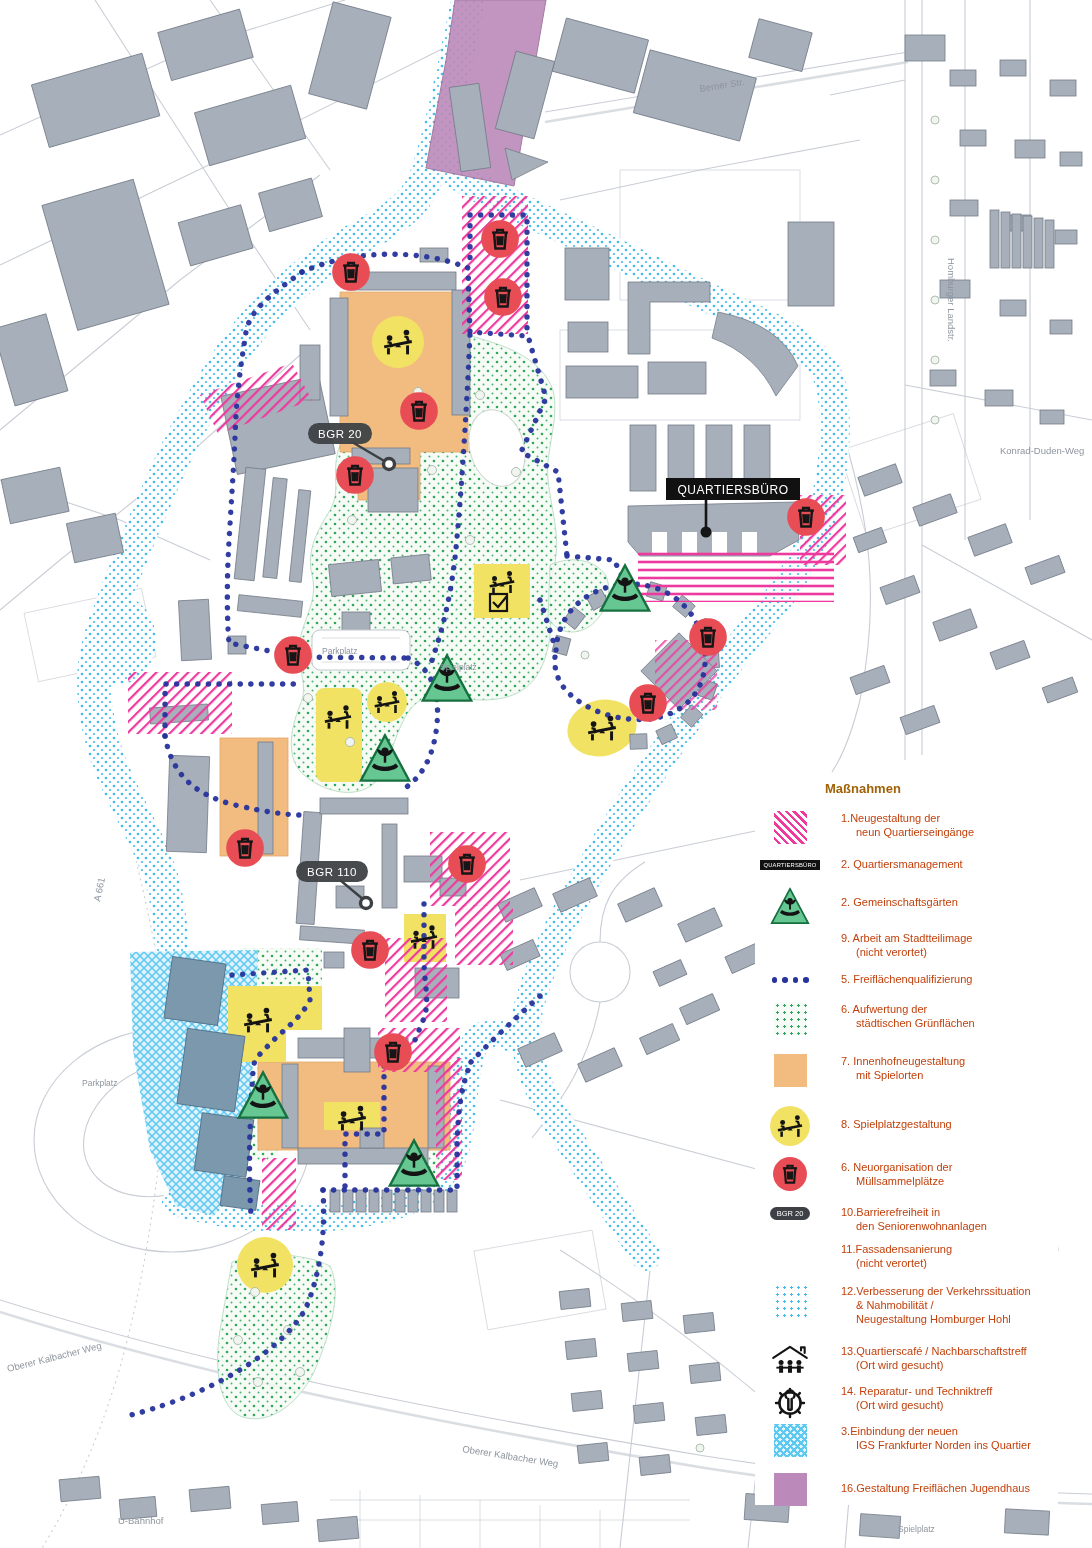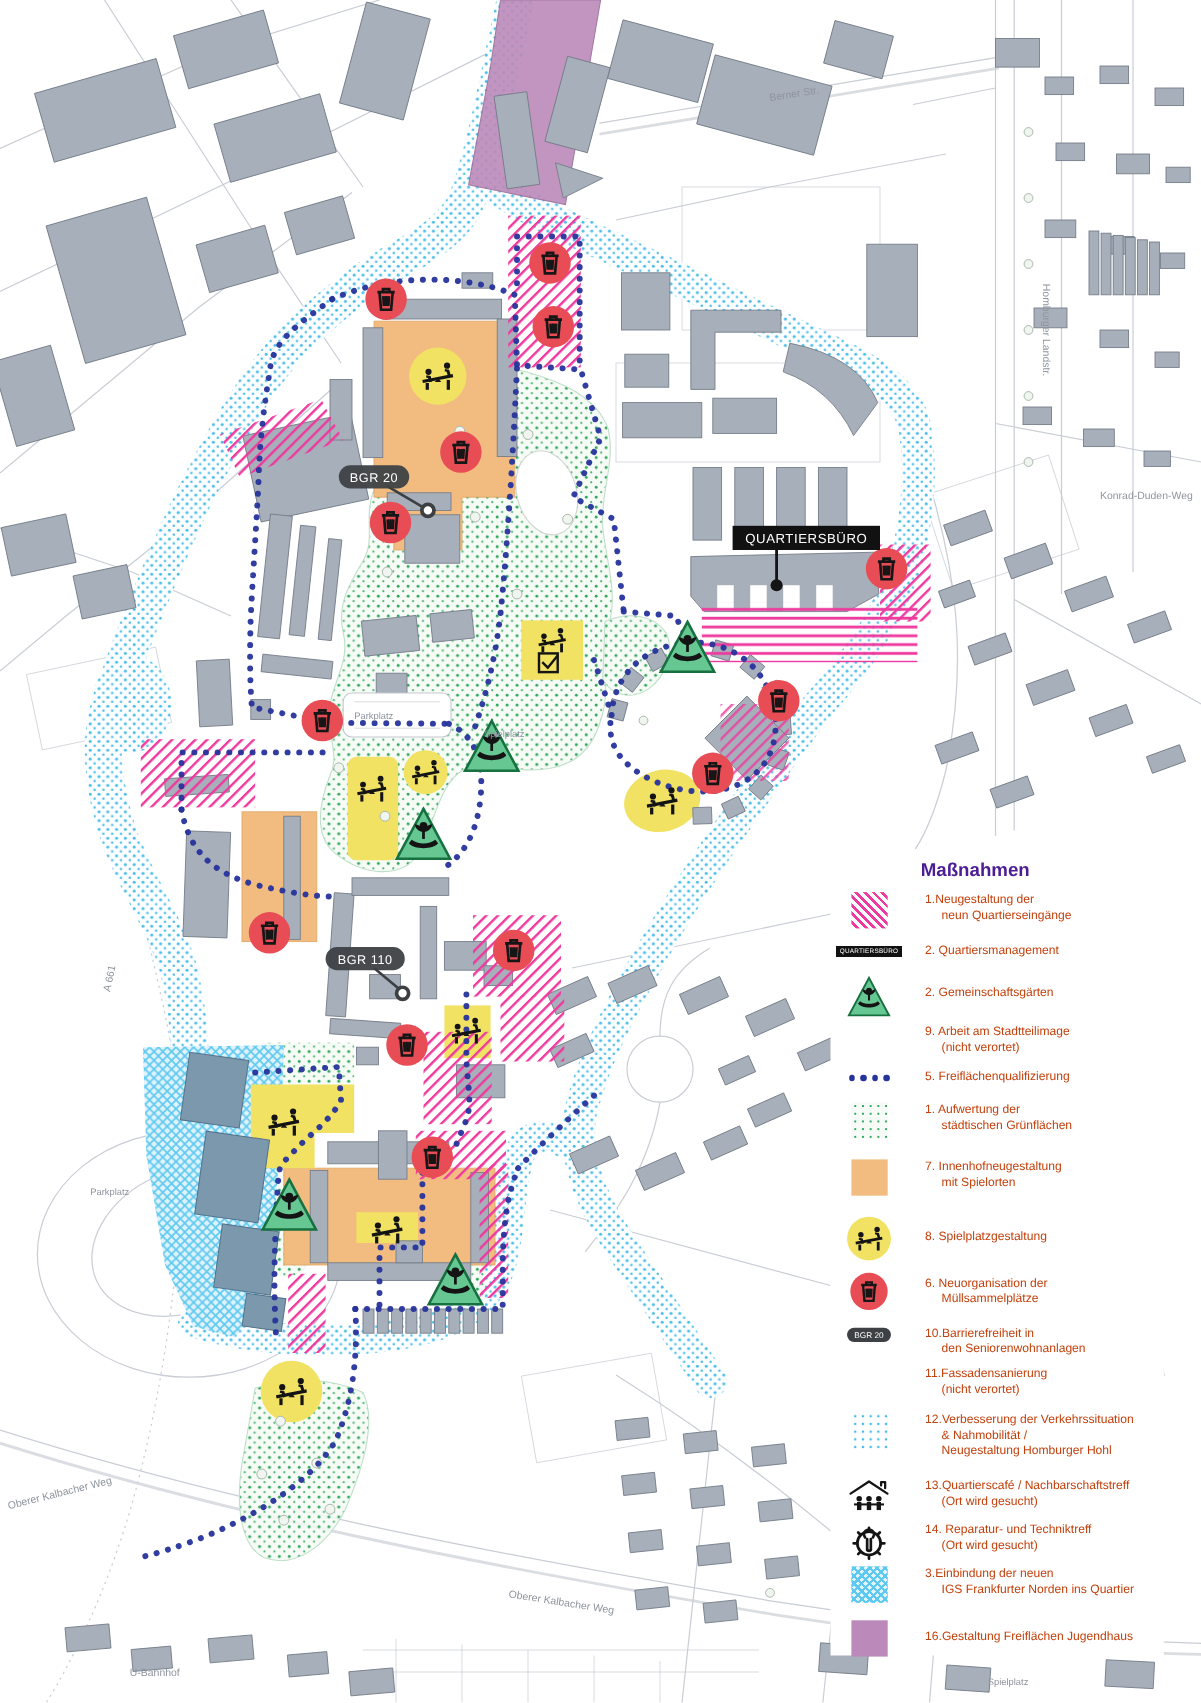--- a/index.html
+++ b/index.html
@@ -14,21 +14,21 @@
   .parcel{fill:none;stroke:#c3c8d0;stroke-width:.7;opacity:.85;}
   .tree{fill:#f0f5f0;stroke:#a9b8ab;stroke-width:.9;}
   .navy{fill:none;stroke:#26339b;stroke-width:5.4;stroke-linecap:round;stroke-dasharray:0.1 10.5;opacity:.95;}
   .leader{stroke:#3c4043;stroke-width:2.4;fill:none;}
   .pill{fill:#3d4145;opacity:.95;}
   .pilltext{fill:#ffffff;font-size:11.5px;letter-spacing:.5px;}
   .maplabel{fill:#8e959e;font-size:9.5px;}
   .maplabel.small{font-size:8.5px;}
   
   #legend{position:absolute;left:755px;top:773px;width:303px;height:732px;background:#ffffff;}
-  #legend .title{position:absolute;left:70px;top:8px;font-size:17px;font-weight:bold;color:#4c1d95;margin-left:12px;}
+  #legend .title{position:absolute;left:70px;top:8px;font-size:13px;font-weight:bold;color:#a16207;}
   .lrow{position:absolute;left:0;width:100%;}
   .lsw{position:absolute;left:6px;top:0;width:58px;display:flex;justify-content:center;}
   .ltx{position:absolute;left:70px;top:0;width:228px;font-size:11px;line-height:1.28;color:#c2410c;white-space:pre-line;padding-left:15px;text-indent:-15px;margin-left:16px;}
   .sq{width:33px;height:33px;}
   .sw-pink{background:repeating-linear-gradient(45deg,#ffffff 0 3px,#ee3a9e 3px 5.5px);}
   .sw-greendots{background:#f6fbf7;background-image:radial-gradient(#2ea65b 1.2px,rgba(0,0,0,0) 1.3px);background-size:7px 7px;}
   .sw-cyandots{background:#ffffff;background-image:radial-gradient(#45bce8 1.3px,rgba(0,0,0,0) 1.4px);background-size:7px 7px;}
   .sw-igs{background:#e2f4fc;background-image:repeating-linear-gradient(45deg,rgba(0,0,0,0) 0 3px,#5ec9f0 3px 5px),repeating-linear-gradient(-45deg,rgba(0,0,0,0) 0 3px,#5ec9f0 3px 5px);}
   .sw-orange{background:#f2bc80;}
   .sw-purple{background:#bc8aba;}
@@ -548,21 +548,21 @@
             <i></i>
             <i></i>
           </div>
         </div>
     <div class="ltx">5. Freiflächenqualifizierung</div>
   </div>
   <div class="lrow" style="top:229px">
     <div class="lsw">
           <div class="sq sw-greendots"></div>
         </div>
-    <div class="ltx">1. Aufwertung der
+    <div class="ltx">6. Aufwertung der
 städtischen Grünflächen</div>
   </div>
   <div class="lrow" style="top:281px">
     <div class="lsw">
           <div class="sq sw-orange"></div>
         </div>
     <div class="ltx">7. Innenhofneugestaltung
 mit Spielorten</div>
   </div>
   <div class="lrow" style="top:332px">

